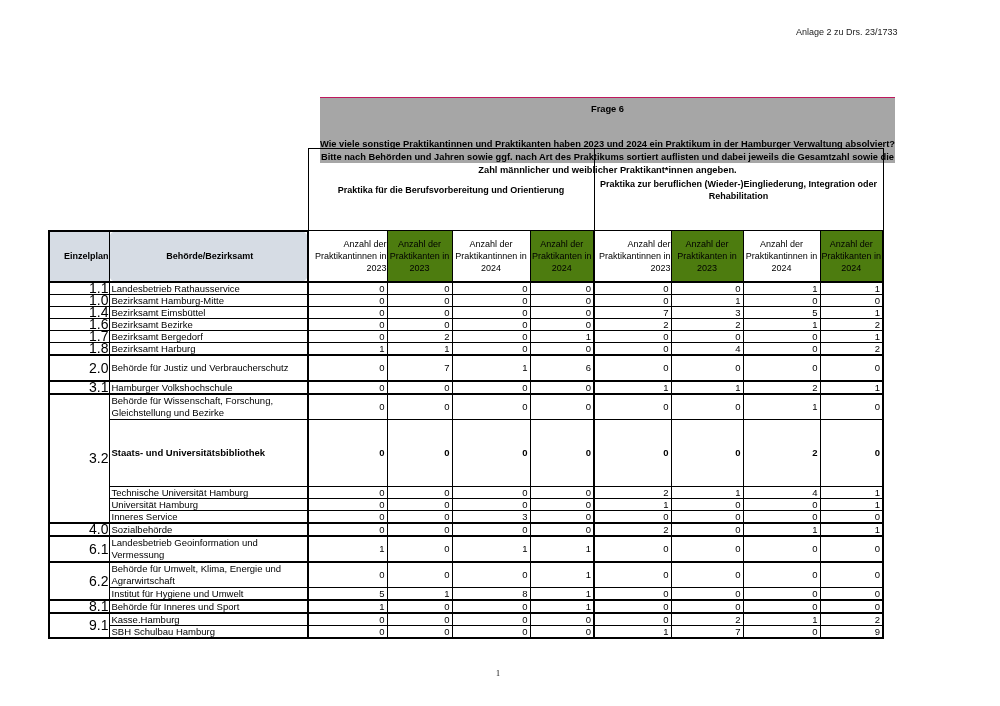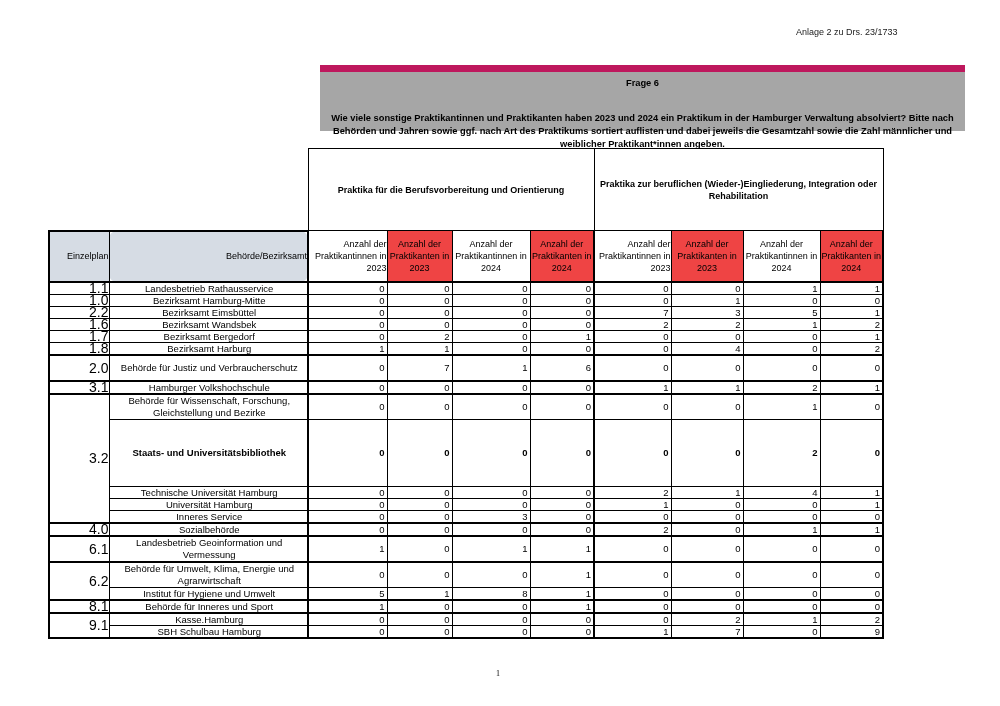--- a/index.html
+++ b/index.html
@@ -8,48 +8,48 @@
     font-family: "Liberation Sans", sans-serif; color: #000;
   }
   .annex {
     position: absolute; left: 796px; top: 27px; font-size: 9px; color: #222;
   }
   .page-num {
     position: absolute; left: 496px; top: 669px; font-size: 8px;
     font-family: "Liberation Serif", serif;
   }
   .question {
-    position: absolute; left: 320px; top: 65px; width: 645px; height: 66px;
+    position: absolute; left: 320px; top: 97px; width: 575px; height: 66px;
     background: #a6a6a6; font-weight: bold; font-size: 9.3px; line-height: 13px;
     text-align: center; padding-top: 5px; box-sizing: border-box;
-    border-top: 7px solid #be185d;
+    border-top: 1px solid #be185d;
   }
   .question .ttl { display: block; }
   .question .txt { display: block; margin-top: 22px; }
 
   table.grid {
     position: absolute; left: 48px; top: 148px;
     border-collapse: collapse; table-layout: fixed;
     font-size: 9px;
   }
   table.grid td, table.grid th {
     border: 1px solid #000; padding: 0; overflow: hidden;
   }
   .blank { border: none !important; }
   .grp {
     font-weight: bold; text-align: center; font-size: 9px; line-height: 12px;
     height: 81px; padding: 0 2px !important;
     border: 1.5px solid #000 !important;
   }
   .hdr { height: 49px; text-align: center; font-size: 9px; line-height: 12px; font-weight: normal; }
-  .hdr.shade { background: #ef4444; }
-  .hdr.bold { font-weight: normal; background: #d6dce4; }
-  .hdr.left { text-align: right; padding-left: 3px !important; border-radius: 8px; }
+  .hdr.shade { background: #4d7c0f; }
+  .hdr.bold { font-weight: bold; background: #d6dce4; }
+  .hdr.left { text-align: center; padding-left: 3px !important; border-radius: 8px; }
   .ep { text-align: center; font-size: 14px; }
-  .name { text-align: center; padding-left: 2px !important; font-size: 9.5px; line-height: 12px; }
+  .name { text-align: left; padding-left: 2px !important; font-size: 9.5px; line-height: 12px; }
   .num { text-align: right; padding-right: 2px !important; font-size: 9.5px; }
   tr.r1 td { height: 11px; line-height: 11px; }
   tr.r2 td { height: 24px; }
   tr.r3 td { height: 66px; font-weight: bold; }
   tr.r24 td { height: 24px; }
   .thick-l { border-left: 2px solid #000 !important; text-align: right; }
   .thick-r { border-right: 2px solid #000 !important; }
   .thick-t { border-top: 2px solid #000 !important; }
   .thick-b { border-bottom: 2px solid #000 !important; }
 </style>
@@ -114,34 +114,34 @@
         <td class="num thick-l">0</td>
         <td class="num">0</td>
         <td class="num">0</td>
         <td class="num">0</td>
         <td class="num thick-l">0</td>
         <td class="num">1</td>
         <td class="num">0</td>
         <td class="num thick-r">0</td>
       </tr>
       <tr class="r1">
-        <td class="ep thick-l">2.2</td>
+        <td class="ep thick-l">1.4</td>
         <td class="name">Bezirksamt Eimsbüttel</td>
         <td class="num thick-l">0</td>
         <td class="num">0</td>
         <td class="num">0</td>
         <td class="num">0</td>
         <td class="num thick-l">7</td>
         <td class="num">3</td>
         <td class="num">5</td>
         <td class="num thick-r">1</td>
       </tr>
       <tr class="r1">
         <td class="ep thick-l">1.6</td>
-        <td class="name">Bezirksamt Wandsbek</td>
+        <td class="name">Bezirksamt Bezirke</td>
         <td class="num thick-l">0</td>
         <td class="num">0</td>
         <td class="num">0</td>
         <td class="num">0</td>
         <td class="num thick-l">2</td>
         <td class="num">2</td>
         <td class="num">1</td>
         <td class="num thick-r">2</td>
       </tr>
       <tr class="r1">

